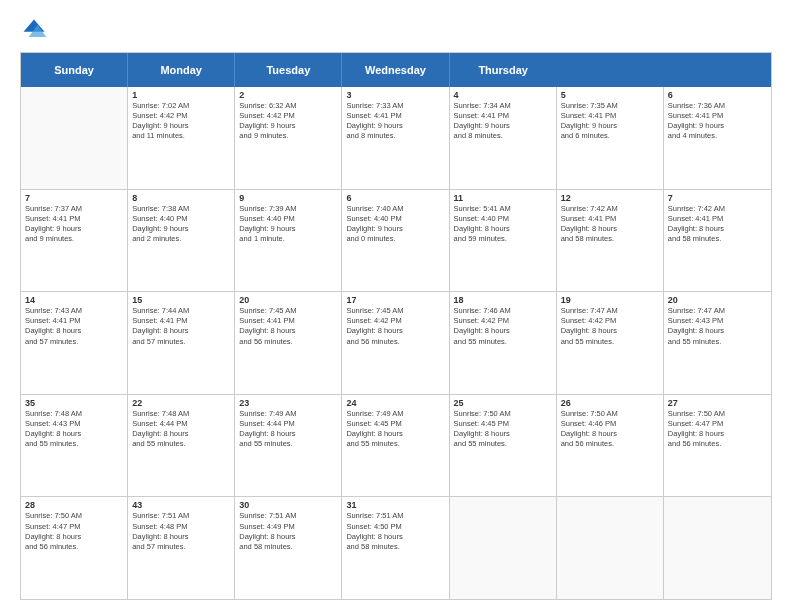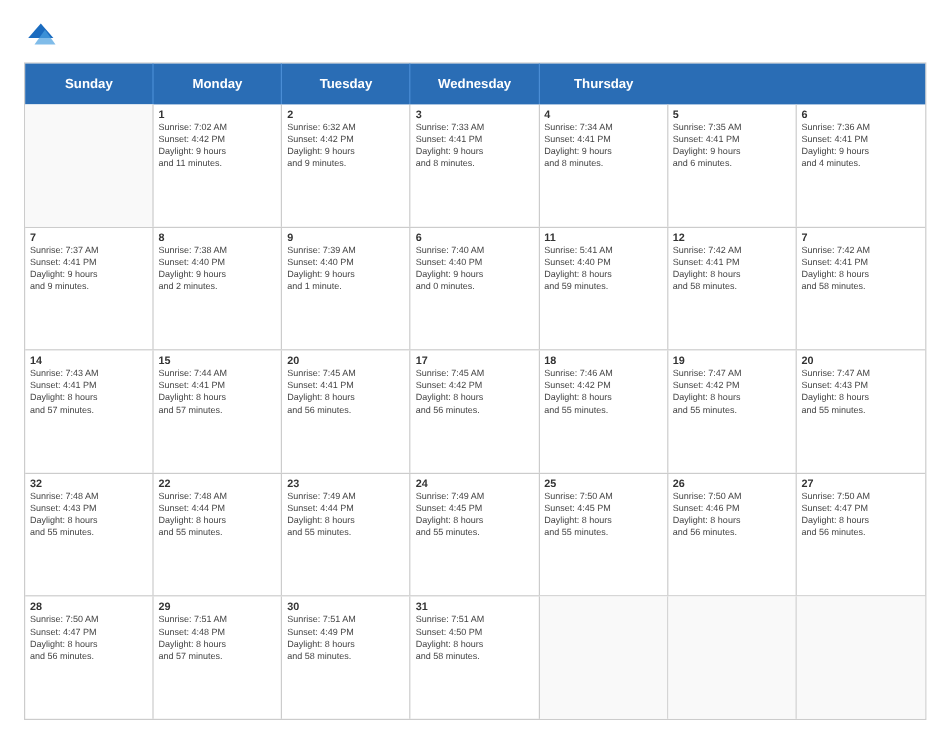--- a/index.html
+++ b/index.html
@@ -281,21 +281,21 @@
           <div class="cal-cell">
             <span class="day-num">20</span>
             <span class="cell-line">Sunrise: 7:47 AM</span>
             <span class="cell-line">Sunset: 4:43 PM</span>
             <span class="cell-line">Daylight: 8 hours</span>
             <span class="cell-line">and 55 minutes.</span>
           </div>
         </div>
         <div class="cal-week">
           <div class="cal-cell">
-            <span class="day-num">32</span>
+            <span class="day-num">35</span>
             <span class="cell-line">Sunrise: 7:48 AM</span>
             <span class="cell-line">Sunset: 4:43 PM</span>
             <span class="cell-line">Daylight: 8 hours</span>
             <span class="cell-line">and 55 minutes.</span>
           </div>
           <div class="cal-cell">
             <span class="day-num">22</span>
             <span class="cell-line">Sunrise: 7:48 AM</span>
             <span class="cell-line">Sunset: 4:44 PM</span>
             <span class="cell-line">Daylight: 8 hours</span>
@@ -339,21 +339,21 @@
         </div>
         <div class="cal-week">
           <div class="cal-cell">
             <span class="day-num">28</span>
             <span class="cell-line">Sunrise: 7:50 AM</span>
             <span class="cell-line">Sunset: 4:47 PM</span>
             <span class="cell-line">Daylight: 8 hours</span>
             <span class="cell-line">and 56 minutes.</span>
           </div>
           <div class="cal-cell">
-            <span class="day-num">29</span>
+            <span class="day-num">43</span>
             <span class="cell-line">Sunrise: 7:51 AM</span>
             <span class="cell-line">Sunset: 4:48 PM</span>
             <span class="cell-line">Daylight: 8 hours</span>
             <span class="cell-line">and 57 minutes.</span>
           </div>
           <div class="cal-cell">
             <span class="day-num">30</span>
             <span class="cell-line">Sunrise: 7:51 AM</span>
             <span class="cell-line">Sunset: 4:49 PM</span>
             <span class="cell-line">Daylight: 8 hours</span>

